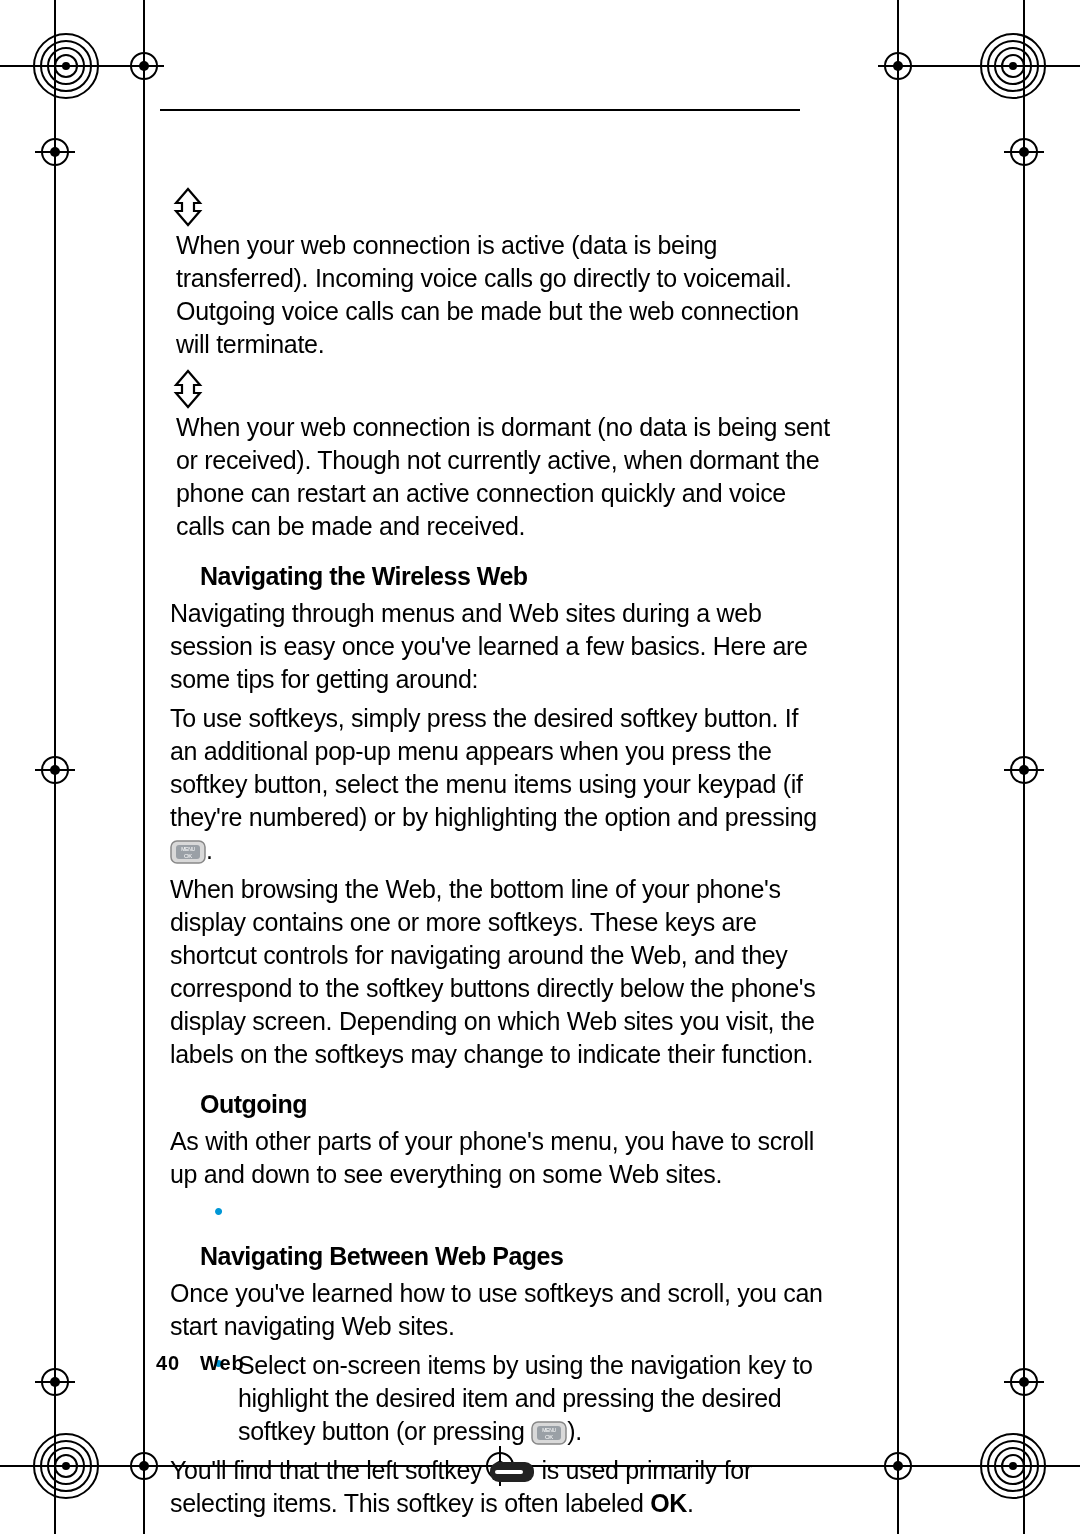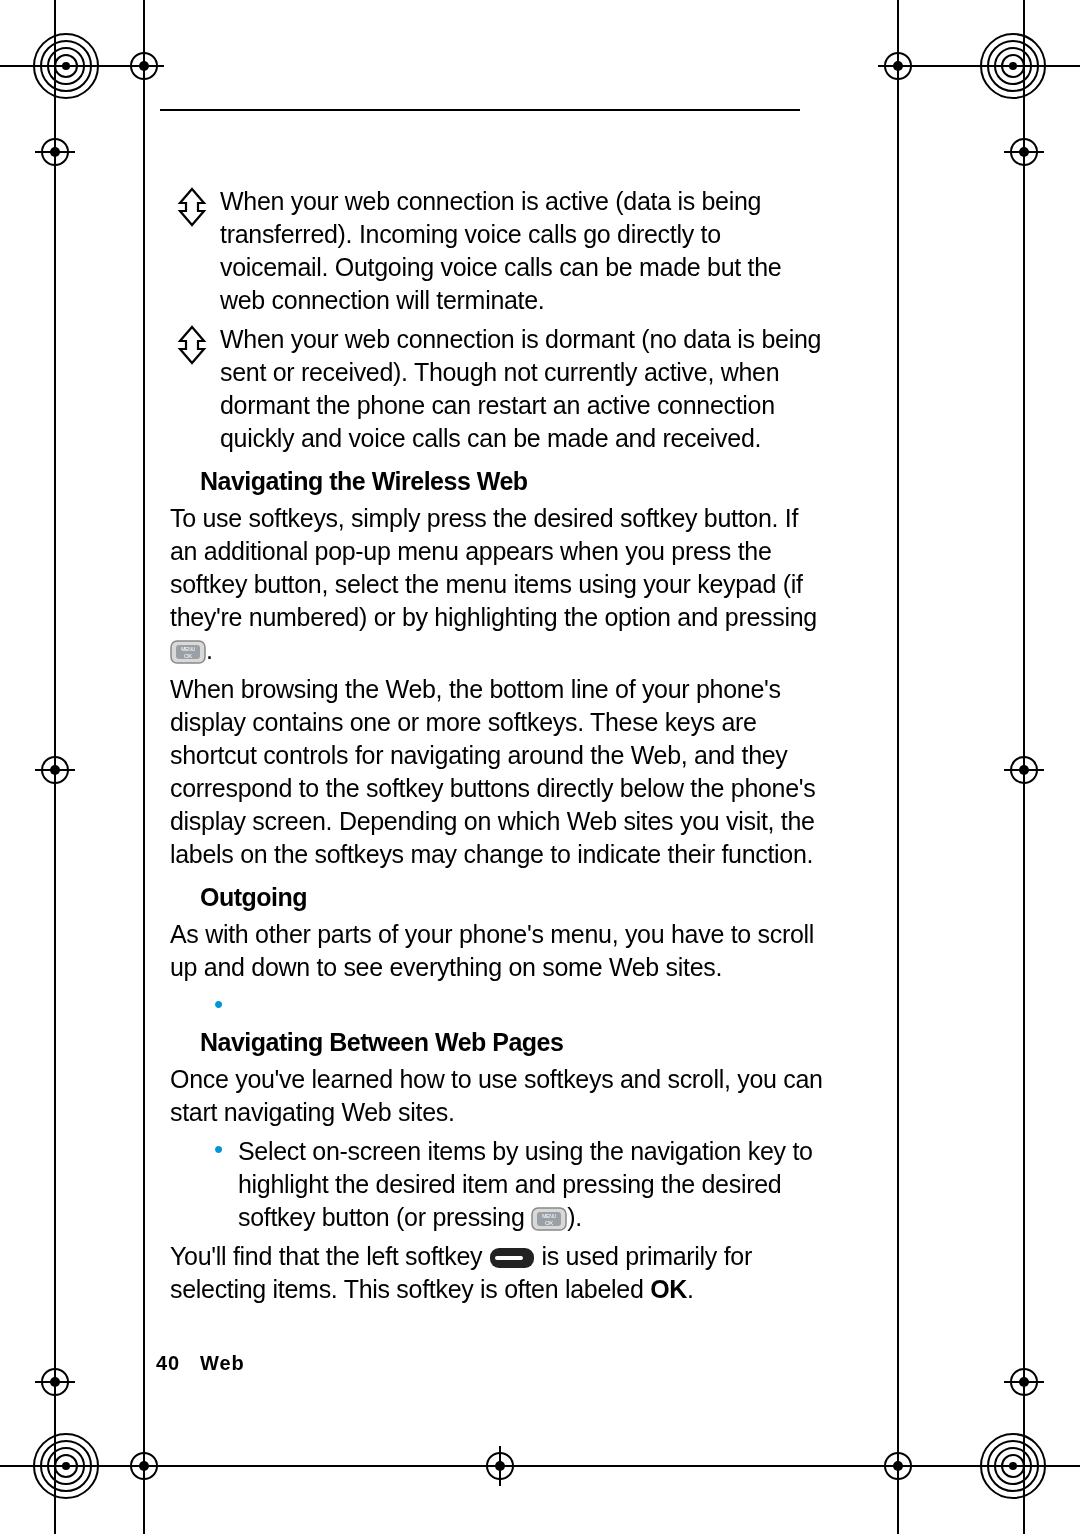--- a/index.html
+++ b/index.html
@@ -6,24 +6,24 @@
   .page{position:relative;width:1080px;height:1534px;background:#fff;font-family:Arial,Helvetica,sans-serif;color:#000;}
   
   .reg{position:absolute;pointer-events:none;}
   .reg svg{display:block;}
   .htarget{position:absolute;}
   .htarget svg{display:block;}
   .cropline{position:absolute;background:#000;}
   .header-line{position:absolute;left:160px;width:640px;height:2px;background:#000;top:109px;}
   .header-text{position:absolute;top:76px;left:200px;font-family:"Times New Roman",Times,serif;font-size:24px;}
   .content{position:absolute;left:170px;top:185px;width:660px;}
-  .iconblock{display:flex;align-items:flex-start;margin-bottom:6px;}
+  .iconblock{display:flex;align-items:flex-start;margin-bottom:6px;flex-direction:column;}
   .iconblock .ico{flex:0 0 44px;height:44px;display:flex;align-items:center;justify-content:center;}
   .iconblock .txt{flex:1;font-size:25px;line-height:33px;letter-spacing:-0.3px;margin-left:6px;}
-  .h3{font-family:Arial,Helvetica,sans-serif;font-weight:900;font-size:25px;margin-top:12px;margin-bottom:6px;margin-left:30px;letter-spacing:-0.5px;}
+  .h3{font-family:Arial,Helvetica,sans-serif;font-weight:900;font-size:25px;margin-top:19px;margin-bottom:6px;margin-left:30px;letter-spacing:-0.5px;}
   .p{font-size:25px;line-height:33px;letter-spacing:-0.3px;margin:2px 0 6px 0;}
   .bullet{display:flex;align-items:flex-start;margin:4px 0 6px 0;padding-left:44px;}
   .bullet .dot{flex:0 0 20px;color:#0097d6;font-size:26px;line-height:24px;margin-top:2px;}
   .bullet .bt{flex:1;font-size:25px;line-height:33px;letter-spacing:-0.3px;margin-left:4px;}
   .ok{font-weight:900;}
   .menuok{display:inline-block;width:36px;height:24px;vertical-align:-5px;}
   .softkey-pill{display:inline-block;width:46px;height:22px;vertical-align:-4px;}
   .footer{position:absolute;left:156px;top:1352px;font-family:Arial,Helvetica,sans-serif;font-weight:900;font-size:20px;letter-spacing:1px;}
 </style>
 </head>
@@ -194,20 +194,21 @@
     <div class="iconblock">
       <div class="ico">
         <svg width="36" height="40" viewBox="0 0 36 40">
             <path d="M18 2 L30 16 L24 16 L24 24 L30 24 L18 38 L6 24 L12 24 L12 16 L6 16 Z" fill="none" stroke="#000" stroke-width="2.2"></path>
           </svg>
       </div>
       <div class="txt">When your web connection is dormant (no data is being sent or received). Though not currently active, when dormant the phone can restart an active connection quickly and voice calls can be made and received.</div>
     </div>
 
     <div class="h3">Navigating the Wireless Web</div>
+    <div class="p">Navigating through menus and Web sites during a web session is easy once you've learned a few basics. Here are some tips for getting around:</div>
 
     <div class="p">
       <span>To use softkeys, simply press the desired softkey button. If an additional pop-up menu appears when you press the softkey button, select the menu items using your keypad (if they're numbered) or by highlighting the option and pressing </span><span class="menuok"><svg width="36" height="24" viewBox="0 0 36 24">
             <rect x="1" y="1" width="34" height="22" rx="6" fill="#d9d9d9" stroke="#888" stroke-width="1.5"></rect>
             <rect x="6" y="5" width="24" height="14" rx="3" fill="#9aa0a6"></rect>
             <text x="18" y="11" font-size="5" fill="#fff" text-anchor="middle" font-family="Arial">MENU</text>
             <text x="18" y="18" font-size="6" fill="#fff" text-anchor="middle" font-family="Arial">OK</text>
           </svg></span><span>.</span>
     </div>
     <div class="p">When browsing the Web, the bottom line of your phone's display contains one or more softkeys. These keys are shortcut controls for navigating around the Web, and they correspond to the softkey buttons directly below the phone's display screen. Depending on which Web sites you visit, the labels on the softkeys may change to indicate their function.</div>

